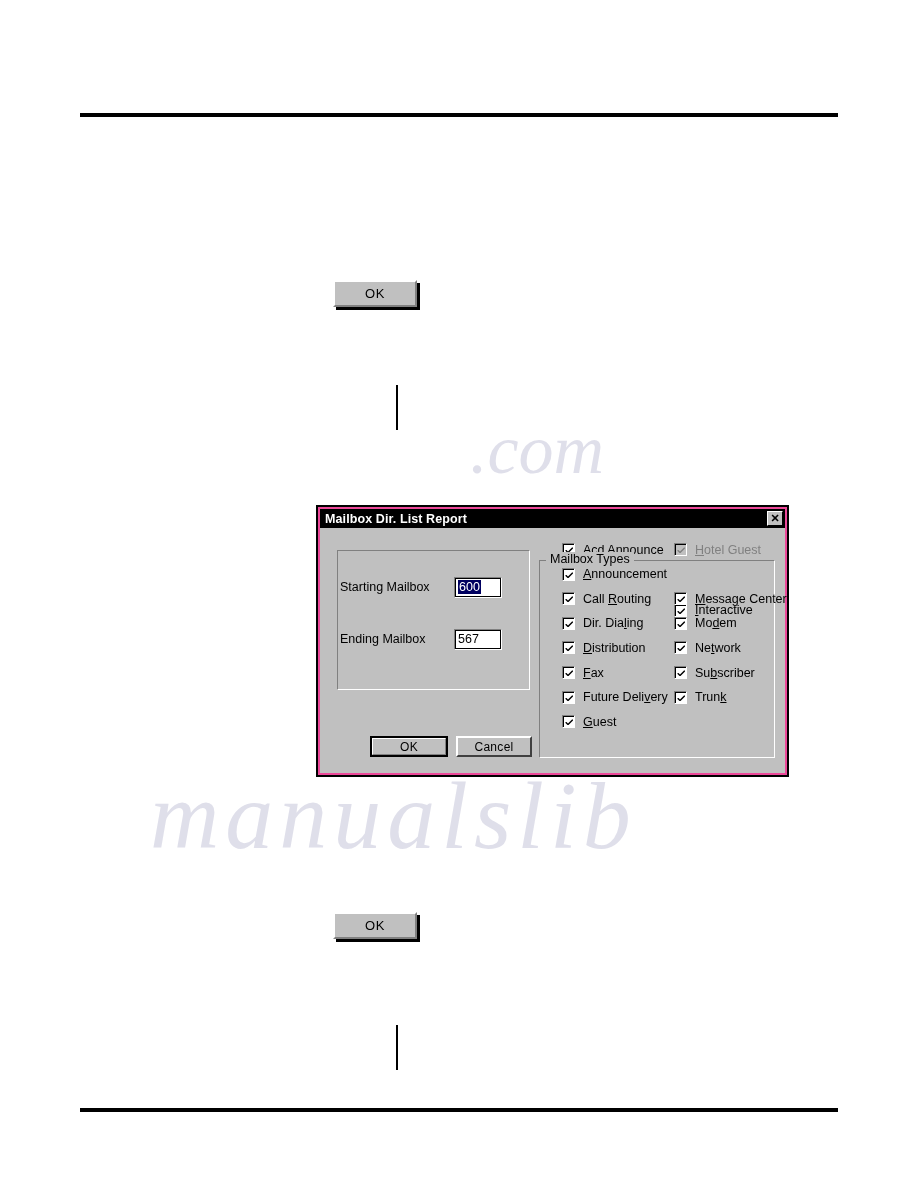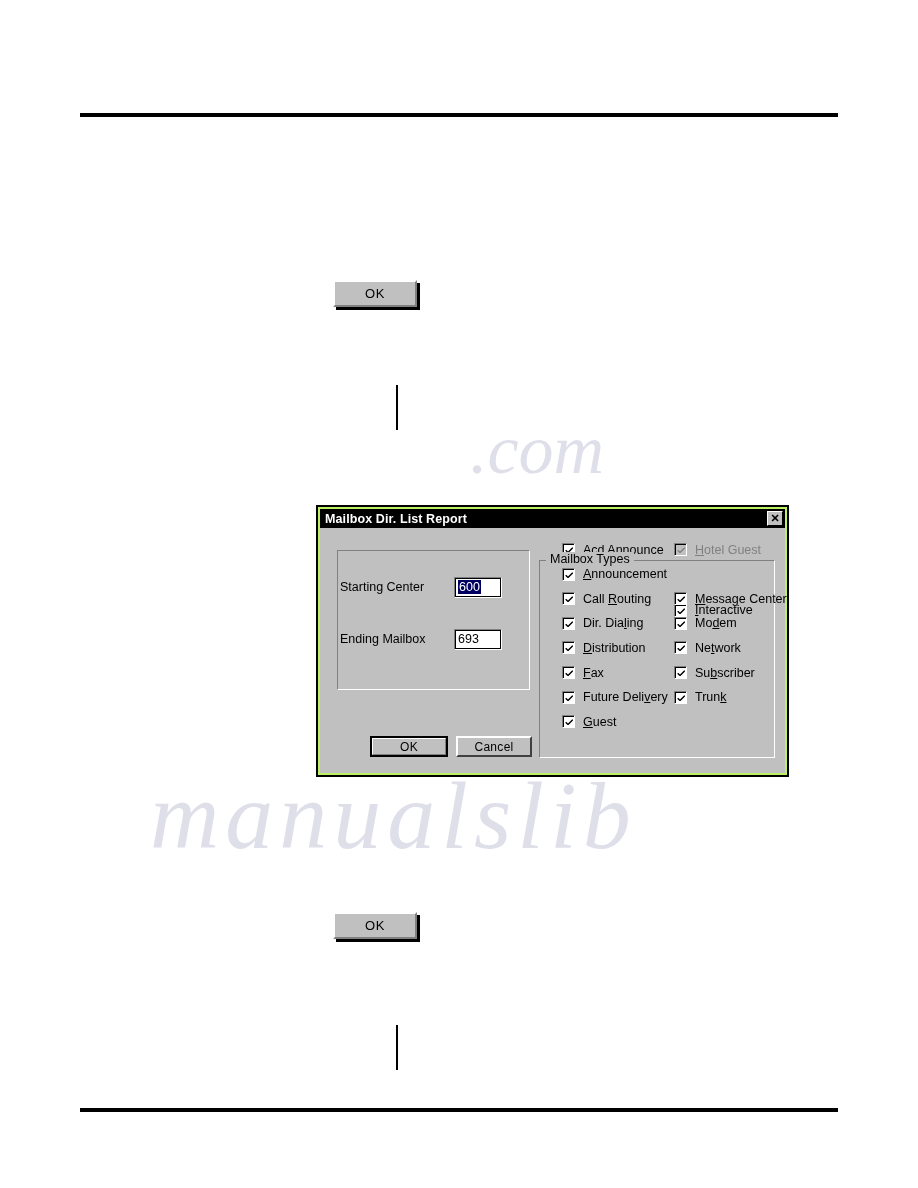--- a/index.html
+++ b/index.html
@@ -59,21 +59,21 @@
     box-sizing: border-box;
   }
 
   
   .dialog {
     position: absolute;
     left: 316px;
     top: 505px;
     width: 473px;
     height: 272px;
-    background: #bef264;
+    background: #ec4899;
     border: 2px solid #000000;
     box-sizing: border-box;
     font-family: "Liberation Sans", sans-serif;
   }
   .titlebar {
     position: absolute;
     left: 2px; top: 2px;
     right: 2px;
     height: 19px;
     background: #000000;
@@ -318,30 +318,30 @@
       <span class="close-btn">
         <span>✕</span>
       </span>
     </div>
 
     <div class="dialog-body">
 
       <div class="left-group"></div>
 
       <div class="field-row r1">
-        <span class="field-label">Starting  Center</span>
+        <span class="field-label">Starting  Mailbox</span>
         <span class="field-input">
           <span class="sel">600</span>
         </span>
       </div>
 
       <div class="field-row r2">
         <span class="field-label">Ending  Mailbox</span>
         <span class="field-input">
-          <span>693</span>
+          <span>567</span>
         </span>
       </div>
 
       <div class="dlg-btn default">
         <span class="inner">OK</span>
       </div>
       <div class="dlg-btn plain">
         <span>Cancel</span>
       </div>
 

